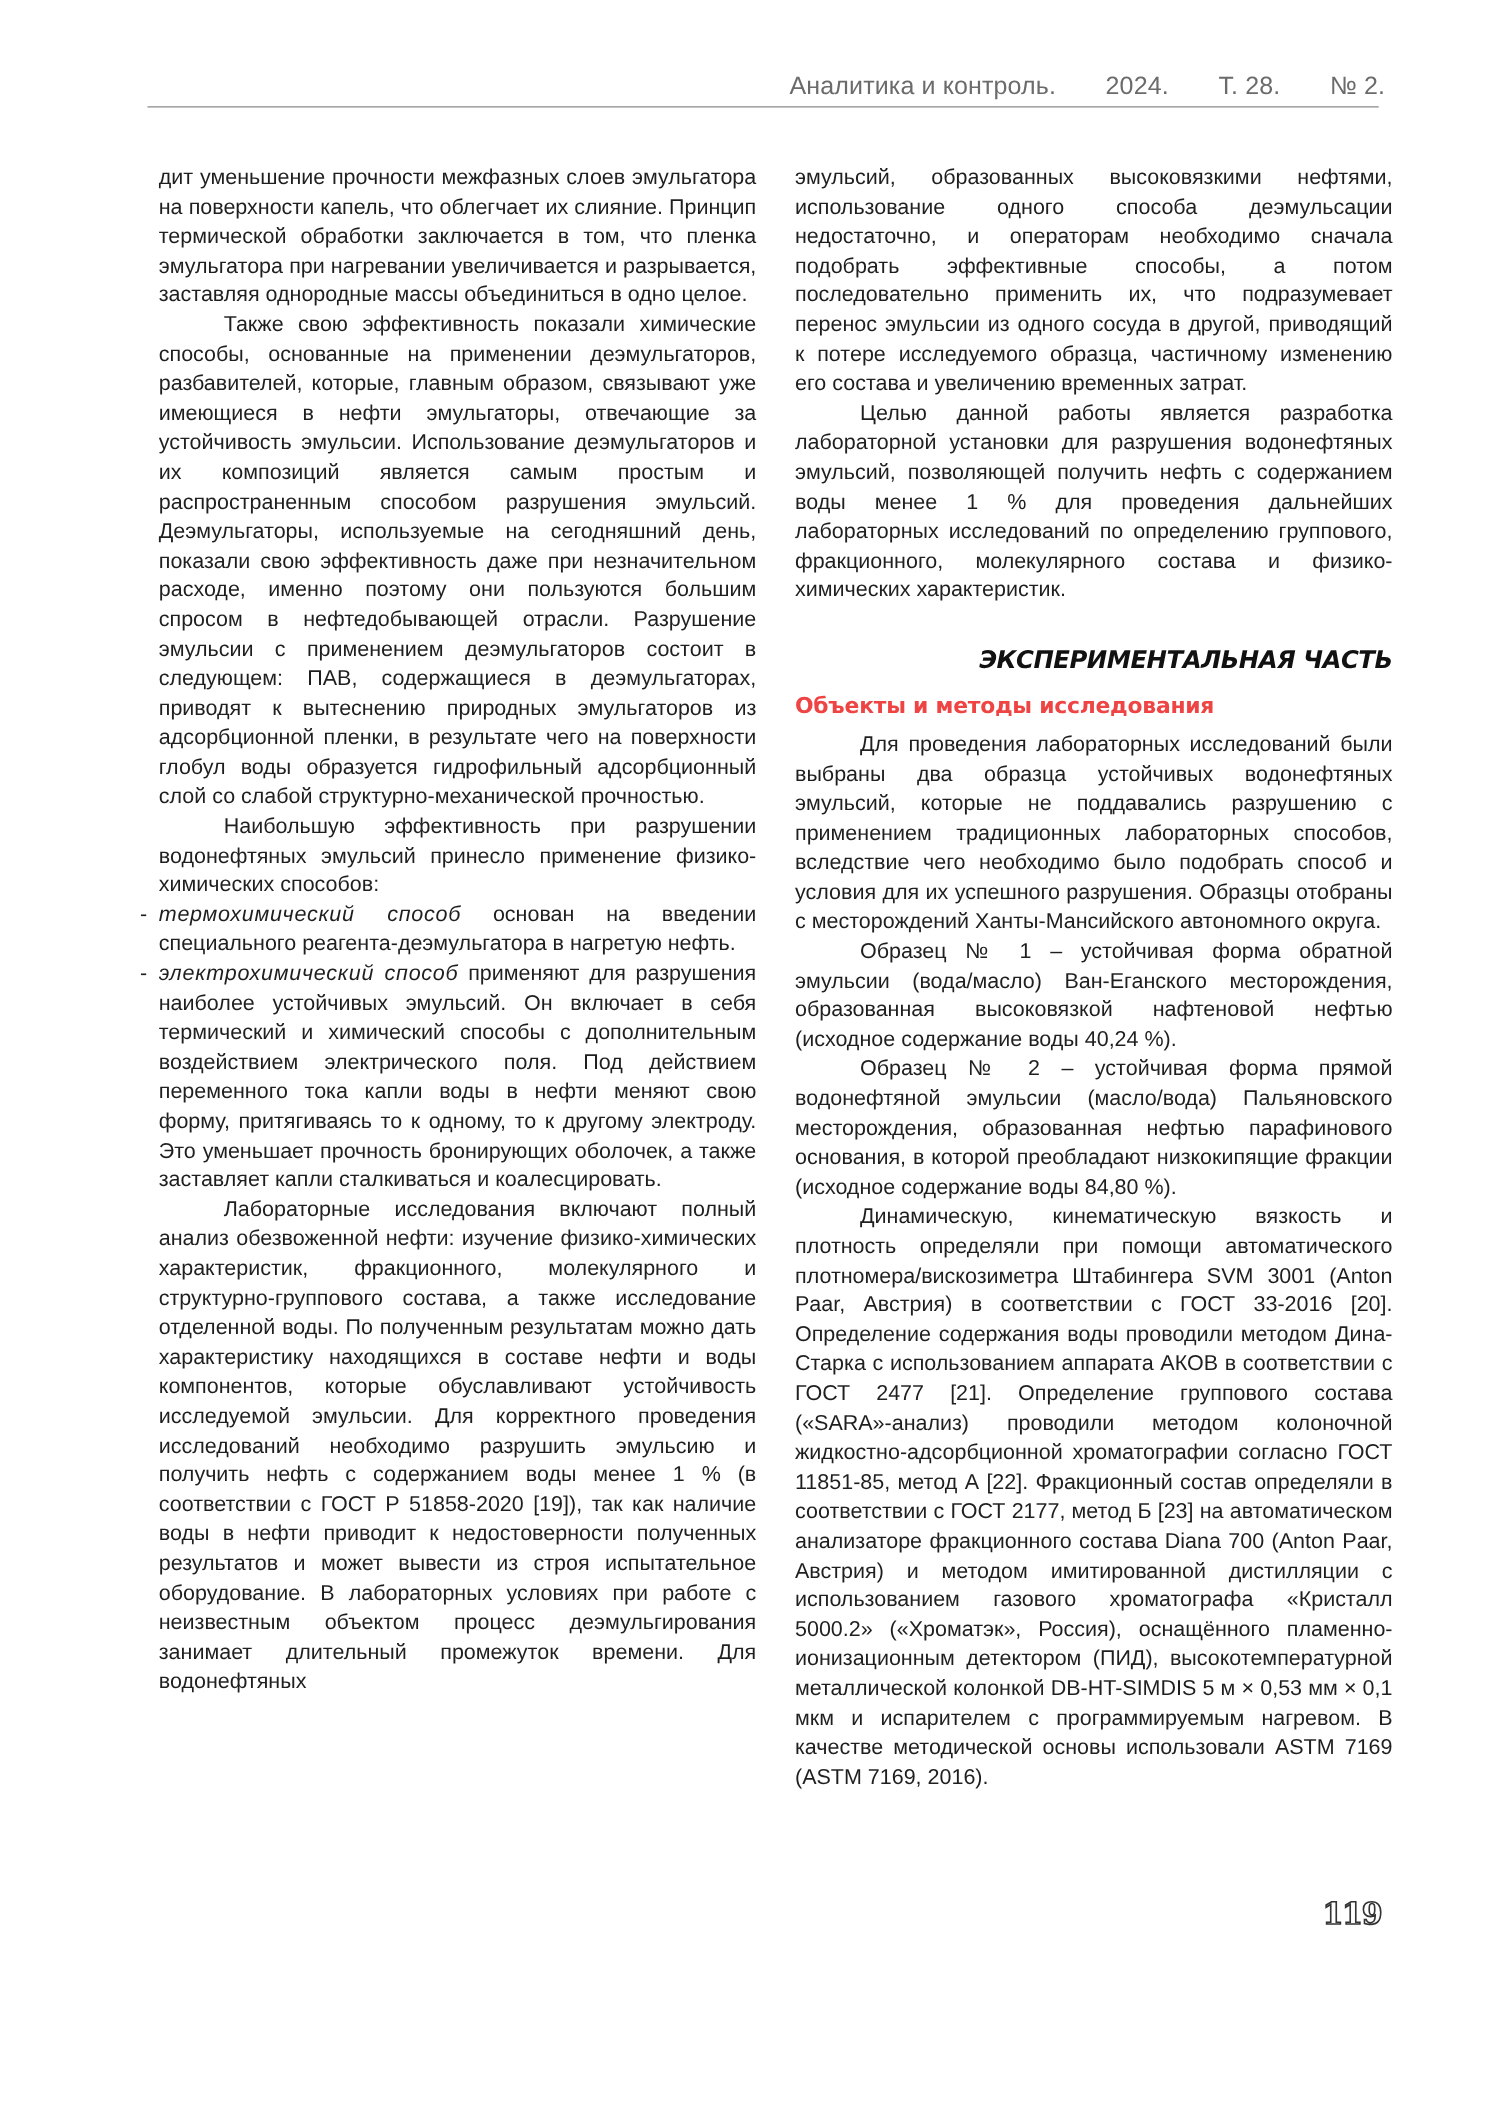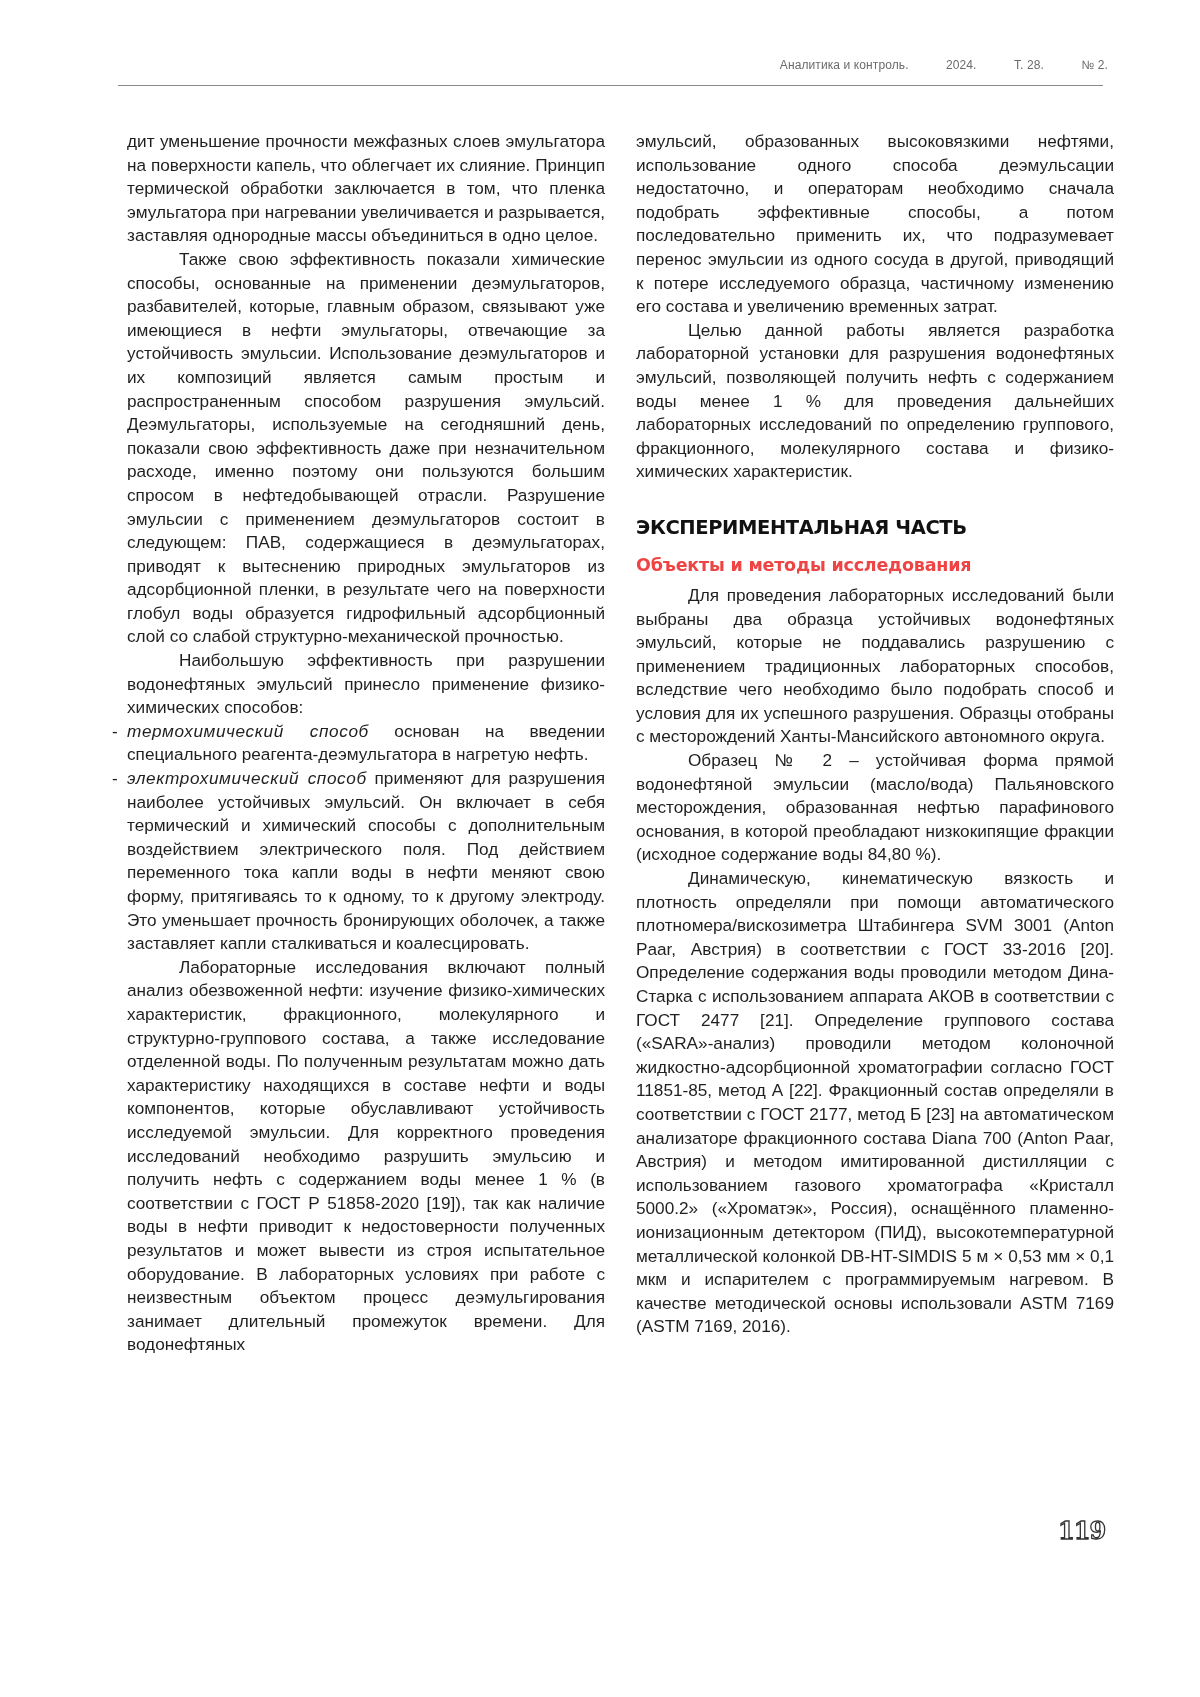--- a/index.html
+++ b/index.html
@@ -1,19 +1,19 @@
 <!DOCTYPE html>
 <html><head>
 <meta charset="utf-8">
 <style>
   html, body { margin: 0; padding: 0; background: #ffffff; }
   body { width: 1200px; height: 1697px; position: relative; overflow: hidden; color: #1a1a1a; }
   .running-header {
     position: absolute; top: 58px; right: 92px; width: 600px;
-    font-family: "Liberation Sans", sans-serif; font-size: 12px; color: #6b6b6b;
+    font-family: "Liberation Sans", sans-serif; font-size: 20px; color: #6b6b6b;
     text-align: right; letter-spacing: 0.1px;
   }
   .running-header span { display: inline-block; margin-left: 34px; }
   .running-header span:first-child { margin-left: 0; }
   .header-rule {
     position: absolute; top: 85px; left: 118px; width: 985px; height: 0;
     border-top: 1.5px solid #8a8a8a;
   }
   .col {
     position: absolute; top: 104px; width: 478px;
@@ -22,22 +22,23 @@
   }
   .col-left { left: 127px; }
   .col-right { left: 636px; }
   .col p { margin: 0; }
   .col p.indent { text-indent: 52px; }
   .col .li { position: relative; padding-left: 0; margin: 0; }
   .col .li .dash { position: absolute; left: -15px; top: 0; }
   .col em { font-style: italic; letter-spacing: 0.6px; }
   .sec-title {
     font-family: "DejaVu Sans", sans-serif; font-weight: bold; font-size: 19.5px;
-    margin: 30px 0 0 0; line-height: 28px; text-align: left; color: #111;
+    margin: 30px 0 0 0; line-height: 28px; text-align: right; color: #111;
     letter-spacing: -0.4px;
+    font-style: italic;
   }
   .subsec-title {
     font-family: "DejaVu Sans", sans-serif; font-weight: bold; font-size: 17.5px;
     margin: 10px 0 6px 0; line-height: 26px; text-align: left; color: #ef4444;
     letter-spacing: -0.2px;
   }
   .page-number {
     position: absolute; top: 1516px; left: 1058px;
     font-family: "DejaVu Serif", serif; font-weight: bold; font-size: 24px;
     color: #ffffff; -webkit-text-stroke: 1.3px #333; letter-spacing: -1px;
@@ -68,17 +69,18 @@
   </div>
   <p class="indent">Лабораторные исследования включают полный анализ обезвоженной нефти: изучение физико-химических характеристик, фракционного, молекулярного и структурно-группового состава, а также исследование отделенной воды. По полученным результатам можно дать характеристику находящихся в составе нефти и воды компонентов, которые обуславливают устойчивость исследуемой эмульсии. Для корректного проведения исследований необходимо разрушить эмульсию и получить нефть с содержанием воды менее 1 % (в соответствии с ГОСТ Р 51858-2020 [19]), так как наличие воды в нефти приводит к недостоверности полученных результатов и может вывести из строя испытательное оборудование. В лабораторных условиях при работе с неизвестным объектом процесс деэмульгирования занимает длительный промежуток времени. Для водонефтяных</p>
 </div>
 
 <div class="col col-right">
   <p>эмульсий, образованных высоковязкими нефтями, использование одного способа деэмульсации недостаточно, и операторам необходимо сначала подобрать эффективные способы, а потом последовательно применить их, что подразумевает перенос эмульсии из одного сосуда в другой, приводящий к потере исследуемого образца, частичному изменению его состава и увеличению временных затрат.</p>
   <p class="indent">Целью данной работы является разработка лабораторной установки для разрушения водонефтяных эмульсий, позволяющей получить нефть с содержанием воды менее 1 % для проведения дальнейших лабораторных исследований по определению группового, фракционного, молекулярного состава и физико-химических характеристик.</p>
   <h2 class="sec-title">ЭКСПЕРИМЕНТАЛЬНАЯ ЧАСТЬ</h2>
   <h3 class="subsec-title">Объекты и методы исследования</h3>
   <p class="indent">Для проведения лабораторных исследований были выбраны два образца устойчивых водонефтяных эмульсий, которые не поддавались разрушению с применением традиционных лабораторных способов, вследствие чего необходимо было подобрать способ и условия для их успешного разрушения. Образцы отобраны с месторождений Ханты-Мансийского автономного округа.</p>
+  <p class="indent">Образец № 1 – устойчивая форма обратной эмульсии (вода/масло) Ван-Еганского месторождения, образованная высоковязкой нафтеновой нефтью (исходное содержание воды 40,24 %).</p>
   <p class="indent">Образец № 2 – устойчивая форма прямой водонефтяной эмульсии (масло/вода) Пальяновского месторождения, образованная нефтью парафинового основания, в которой преобладают низкокипящие фракции (исходное содержание воды 84,80 %).</p>
   <p class="indent">Динамическую, кинематическую вязкость и плотность определяли при помощи автоматического плотномера/вискозиметра Штабингера SVM 3001 (Anton Paar, Австрия) в соответствии с ГОСТ 33-2016 [20]. Определение содержания воды проводили методом Дина-Старка с использованием аппарата АКОВ в соответствии с ГОСТ 2477 [21]. Определение группового состава («SARA»-анализ) проводили методом колоночной жидкостно-адсорбционной хроматографии согласно ГОСТ 11851-85, метод А [22]. Фракционный состав определяли в соответствии с ГОСТ 2177, метод Б [23] на автоматическом анализаторе фракционного состава Diana 700 (Anton Paar, Австрия) и методом имитированной дистилляции с использованием газового хроматографа «Кристалл 5000.2» («Хроматэк», Россия), оснащённого пламенно-ионизационным детектором (ПИД), высокотемпературной металлической колонкой DB-HT-SIMDIS 5 м × 0,53 мм × 0,1 мкм и испарителем с программируемым нагревом. В качестве методической основы использовали ASTM 7169 (ASTM 7169, 2016).</p>
 </div>
 
 <div class="page-number">119</div>
 
 </body></html>

